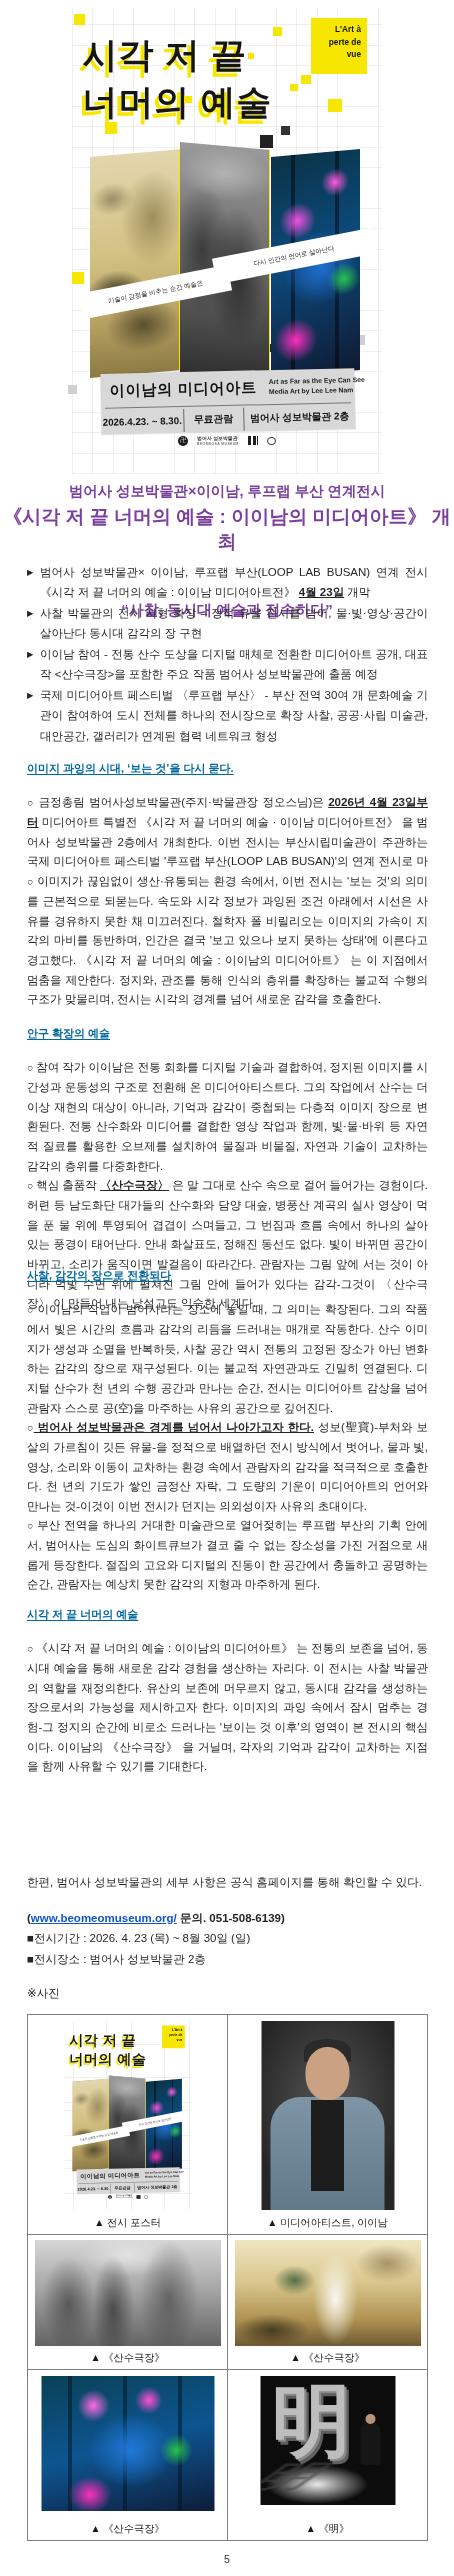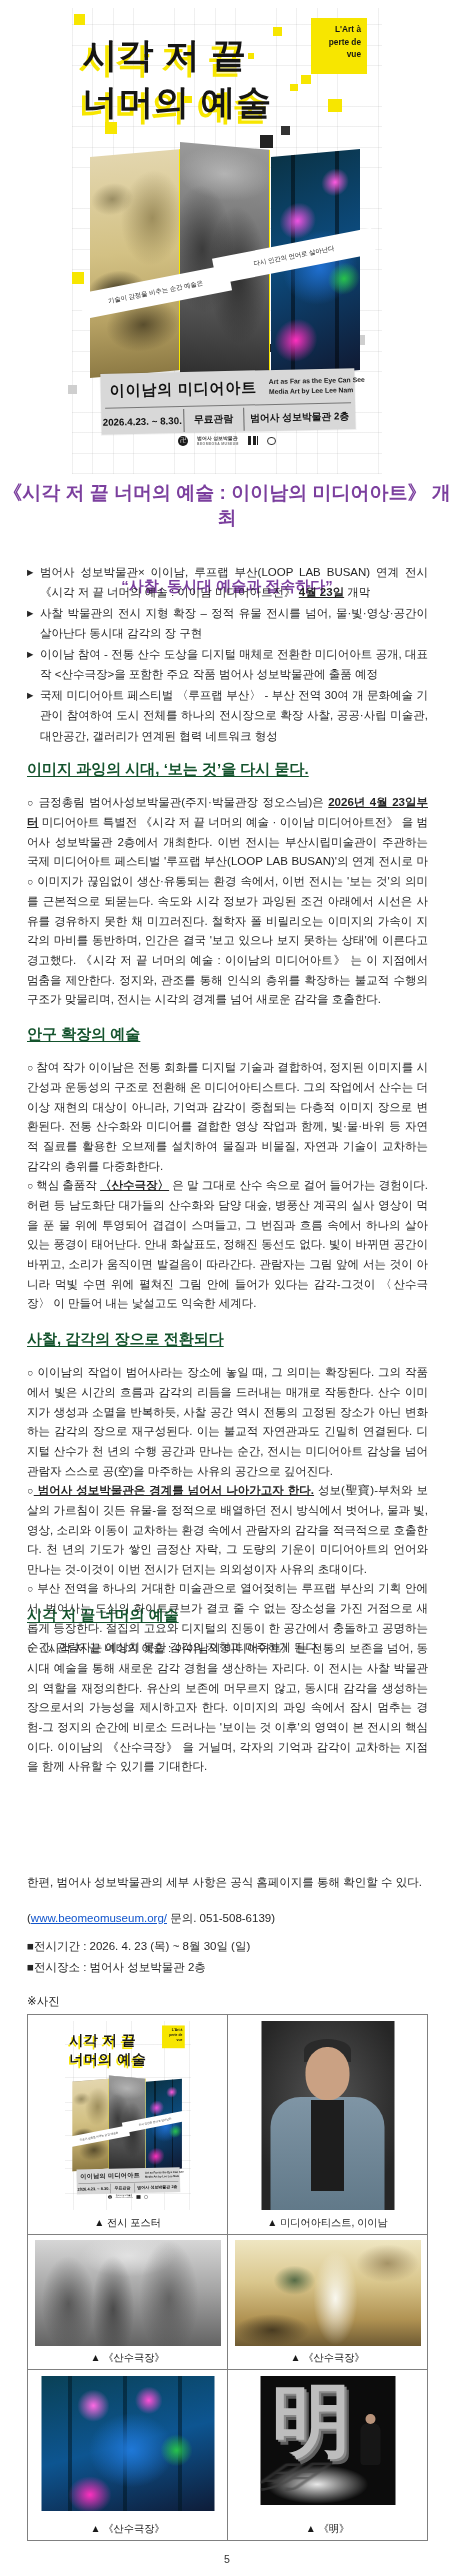--- a/index.html
+++ b/index.html
@@ -66,29 +66,29 @@
   
   .headline{position:absolute;left:0;width:454px;top:480px;text-align:center;color:#7b3f9e;font-weight:bold;}
   .hl1{font-size:14.4px;line-height:23.5px;}
   .hl2{font-size:19px;line-height:25px;}
   .hl3{font-size:15px;line-height:25px;margin-top:43px;}
   .content{position:absolute;left:27px;width:401px;font-size:11.5px;color:#262626;}
   .bullets{top:562px;}
   .bullet-item{position:relative;padding-left:13px;line-height:20.4px;text-align:justify;overflow:hidden;}
   .bullet-item .mk{position:absolute;left:0;top:0;font-size:8.3px;}
   .bh2{height:41px;} .bh3{height:61px;}
-  .sec-heading{font-size:15px;font-weight:bold;color:#14532d;text-decoration:underline;text-underline-offset:2.3px;margin:0 0 14.4px 0;line-height:19.7px;}
+  .sec-heading{font-size:11px;font-weight:bold;color:#0369a1;text-decoration:underline;text-underline-offset:2.3px;margin:0 0 14.4px 0;line-height:19.7px;}
   .para{line-height:19.7px;text-align:justify;overflow:hidden;}
   .para .mk{font-size:9.8px;}
   .em{font-weight:bold;text-decoration:underline;}
   .ph4{height:79px;} .ph5{height:98px;} .ph6{height:118px;} .ph7{height:138px;}
-  .sec1{top:759px;} .sec2{top:1024px;} .sec3{top:1329px;} .sec4{top:1605px;}
+  .sec1{top:759px;} .sec2{top:1024px;} .sec3{top:1266px;} .sec4{top:1605px;}
   .footer{top:1873px;}
   .f-note{line-height:19.7px;margin-bottom:16px;}
-  .f-link{line-height:19.7px;margin-bottom:8px;}
+  .f-link{line-height:19.7px;margin-bottom:0;font-weight:bold;}
   .f-link a{color:#1155cc;text-decoration:underline;}
   .f-period,.f-venue{line-height:21px;}
   .f-photos{margin-top:14px;line-height:19.7px;}
 
   
   .ptable{position:absolute;left:27px;top:2014px;width:401px;border:1.1px solid #808080;border-collapse:collapse;box-sizing:border-box;}
   .ptable td{border:0.8px solid #808080;position:relative;padding:0;vertical-align:top;}
   .r1 td{height:219px;} .r2 td{height:134px;} .r3 td{height:170px;}
   .cell-img{position:absolute;left:50%;transform:translateX(-50%);}
   .caption{position:absolute;left:0;right:0;bottom:3.8px;text-align:center;font-size:10.2px;color:#1a1a1a;}
@@ -192,20 +192,21 @@
       <span class="logo-txt">
         <span>범어사 성보박물관</span>
         <small>BEOMEOSA MUSEUM</small>
       </span>
       <span class="logo-loop"></span>
       <span class="logo-ring"></span>
     </div>
   </div>
 
   <div class="headline">
+    <div class="hl1">범어사 성보박물관×이이남, 루프랩 부산 연계전시</div>
     <div class="hl2">《시각 저 끝 너머의 예술 : 이이남의 미디어아트》 개최</div>
     <div class="hl3">“사찰, 동시대 예술과 접속하다”</div>
   </div>
 
   <div class="content bullets">
     <div class="bullet-item bh2">
       <span class="mk">▶</span><span>범어사 성보박물관× 이이남, 루프랩 부산(LOOP LAB BUSAN) 연계 전시 《시각 저 끝 너머의 예술 : 이이남 미디어아트전》 </span><span class="em">4월 23일</span><span> 개막</span>
     </div>
     <div class="bullet-item bh2">
       <span class="mk">▶</span><span>사찰 박물관의 전시 지형 확장 – 정적 유물 전시를 넘어, 물·빛·영상·공간이 살아난다 동시대 감각의 장 구현</span>

